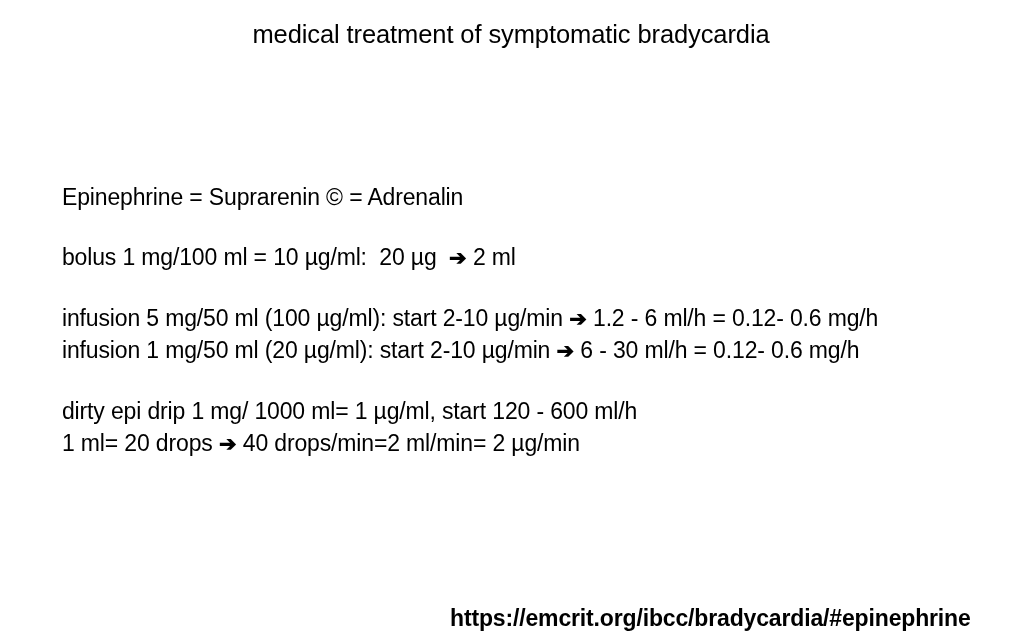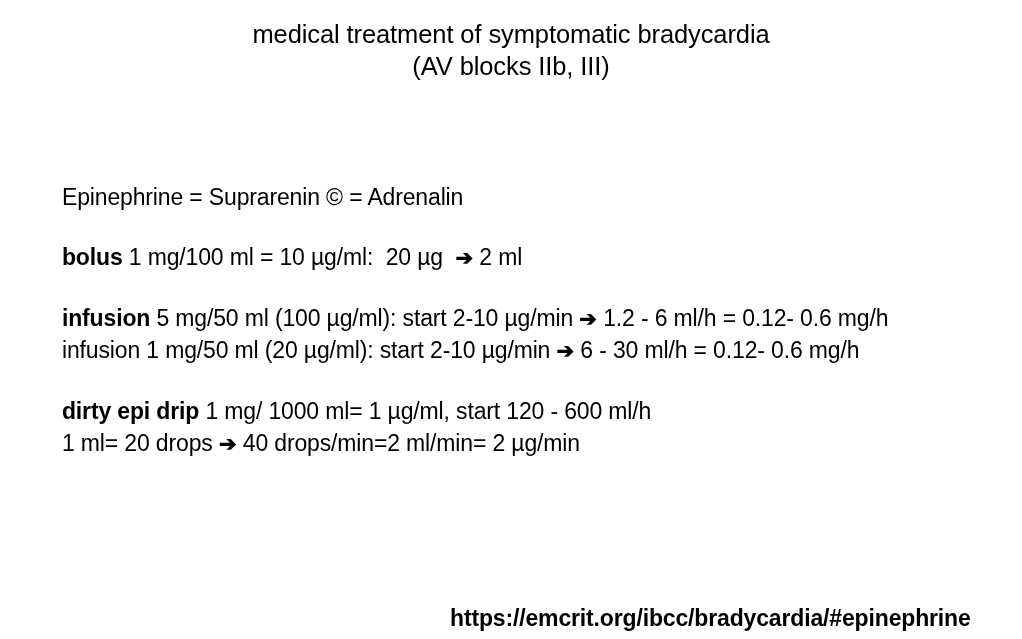--- a/index.html
+++ b/index.html
@@ -41,21 +41,21 @@
     position: absolute;
     left: 37px;
     font-size: 23px;
     font-weight: 400;
     line-height: 30px;
     letter-spacing: -0.15px;
     white-space: pre;
     text-align: center;
   }
   .body-line .lead {
-    font-weight: 700;
+    font-weight: 400;
   }
   .arrow {
     font-weight: 700;
     font-size: 21px;
     letter-spacing: 0;
   }
 
   .l-epinephrine { top: 152px; }
   .l-bolus       { top: 212px; }
   .l-infusion-1  { top: 273px; }
@@ -89,21 +89,20 @@
     text-decoration: none;
   }
 </style>
 </head>
 <body>
 
 <div id="slide">
 
   <div class="title-block">
     <div class="title-line">medical treatment of symptomatic bradycardia</div>
-    <div class="title-line">(AV blocks IIb, III)</div>
   </div>
 
   <div class="body-line l-epinephrine">
     <span>Epinephrine = Suprarenin © = Adrenalin</span>
   </div>
 
   <div class="body-line l-bolus">
     <span class="lead">bolus</span><span> 1 mg/100 ml = 10 µg/ml:  20 µg  </span><span class="arrow">➔</span><span> 2 ml</span>
   </div>
 

